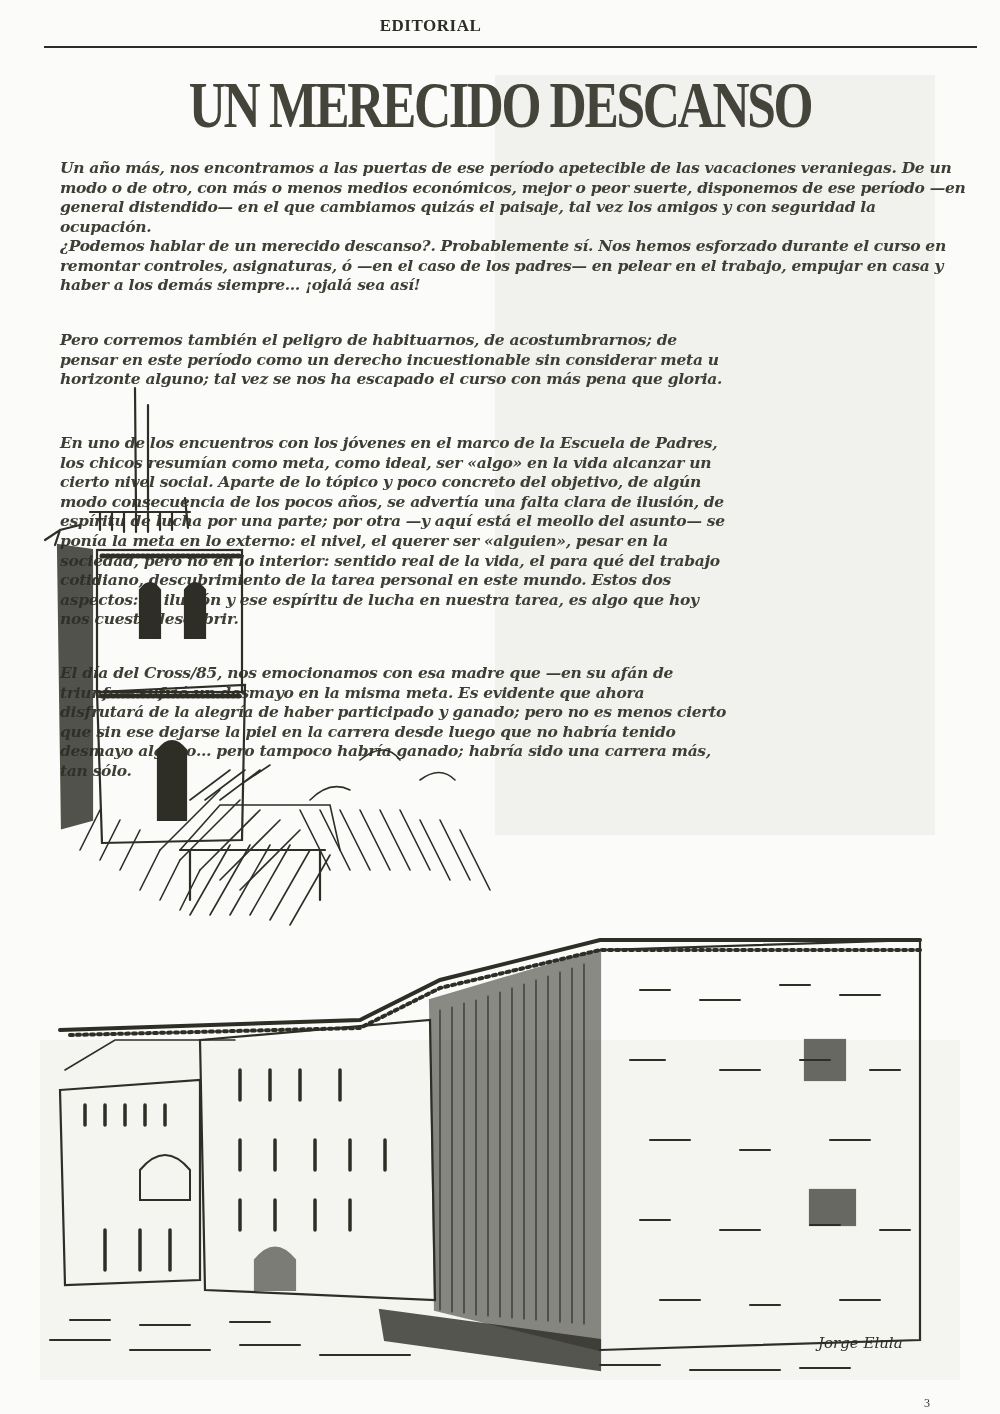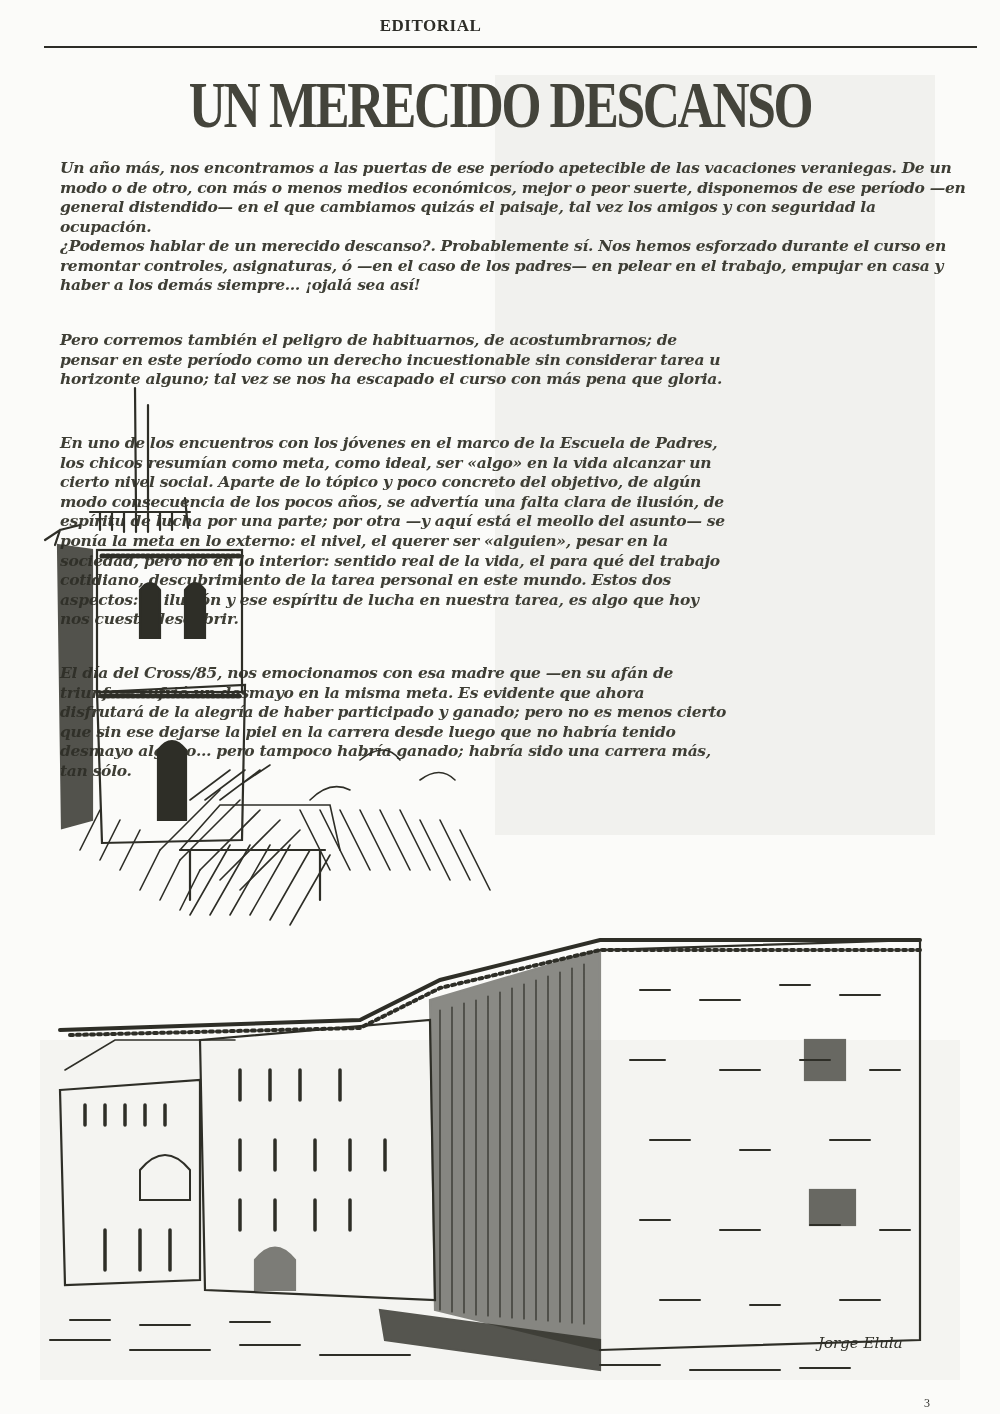--- a/index.html
+++ b/index.html
@@ -46,21 +46,21 @@
 
 <div class="ghost" style="left:495px;top:75px;width:440px;height:760px;"></div>
 <div class="ghost" style="left:40px;top:1040px;width:920px;height:340px;background:#f4f4f1;"></div>
 
 <div class="section-label">EDITORIAL</div>
 <div class="rule"></div>
 <h1 class="headline" style="margin:0;">UN MERECIDO DESCANSO</h1>
 
 <p class="para p-full" style="top:158px;">Un año más, nos encontramos a las puertas de ese período apetecible de las vacaciones veraniegas. De un modo o de otro, con más o menos medios económicos, mejor o peor suerte, disponemos de ese período —en general distendido— en el que cambiamos quizás el paisaje, tal vez los amigos y con seguridad la ocupación.</p>
 <p class="para p-full" style="top:236px;">¿Podemos hablar de un merecido descanso?. Probablemente sí. Nos hemos esforzado durante el curso en remontar controles, asignaturas, ó —en el caso de los padres— en pelear en el trabajo, empujar en casa y haber a los demás siempre… ¡ojalá sea así!</p>
-<p class="para p-col" style="top:330px;">Pero corremos también el peligro de habituarnos, de acostumbrarnos; de pensar en este período como un derecho incuestionable sin considerar tarea u horizonte alguno; tal vez se nos ha escapado el curso con más pena que gloria.</p>
+<p class="para p-col" style="top:330px;">Pero corremos también el peligro de habituarnos, de acostumbrarnos; de pensar en este período como un derecho incuestionable sin considerar meta u horizonte alguno; tal vez se nos ha escapado el curso con más pena que gloria.</p>
 <p class="para p-col" style="top:433px;">En uno de los encuentros con los jóvenes en el marco de la Escuela de Padres, los chicos resumían como meta, como ideal, ser «algo» en la vida alcanzar un cierto nivel social. Aparte de lo tópico y poco concreto del objetivo, de algún modo consecuencia de los pocos años, se advertía una falta clara de ilusión, de espíritu de lucha por una parte; por otra —y aquí está el meollo del asunto— se ponía la meta en lo externo: el nivel, el querer ser «alguien», pesar en la sociedad, pero no en lo interior: sentido real de la vida, el para qué del trabajo cotidiano, descubrimiento de la tarea personal en este mundo. Estos dos aspectos: la ilusión y ese espíritu de lucha en nuestra tarea, es algo que hoy nos cuesta descubrir.</p>
 <p class="para p-col" style="top:663px;">El día del Cross/85, nos emocionamos con esa madre que —en su afán de triunfo— sufrió un desmayo en la misma meta. Es evidente que ahora disfrutará de la alegría de haber participado y ganado; pero no es menos cierto que sin ese dejarse la piel en la carrera desde luego que no habría tenido desmayo alguno… pero tampoco habría ganado; habría sido una carrera más, tan sólo.</p>
 
 <svg class="illustration" viewBox="0 0 940 1000" xmlns="http://www.w3.org/2000/svg">
   <g stroke="#2e2e27" fill="none" stroke-width="2.2" stroke-linecap="round">
 
     <g>
       <line x1="95" y1="8" x2="96" y2="130"></line>
         <line x1="108" y1="25" x2="108" y2="130"></line>
       <path d="M50 132 L150 132 M60 132 L60 150 M72 132 L72 150 M84 132 L84 152 M96 132 L96 152 M108 132 L108 152 M120 132 L120 150 M132 132 L132 150 M145 118 L148 148"></path>

